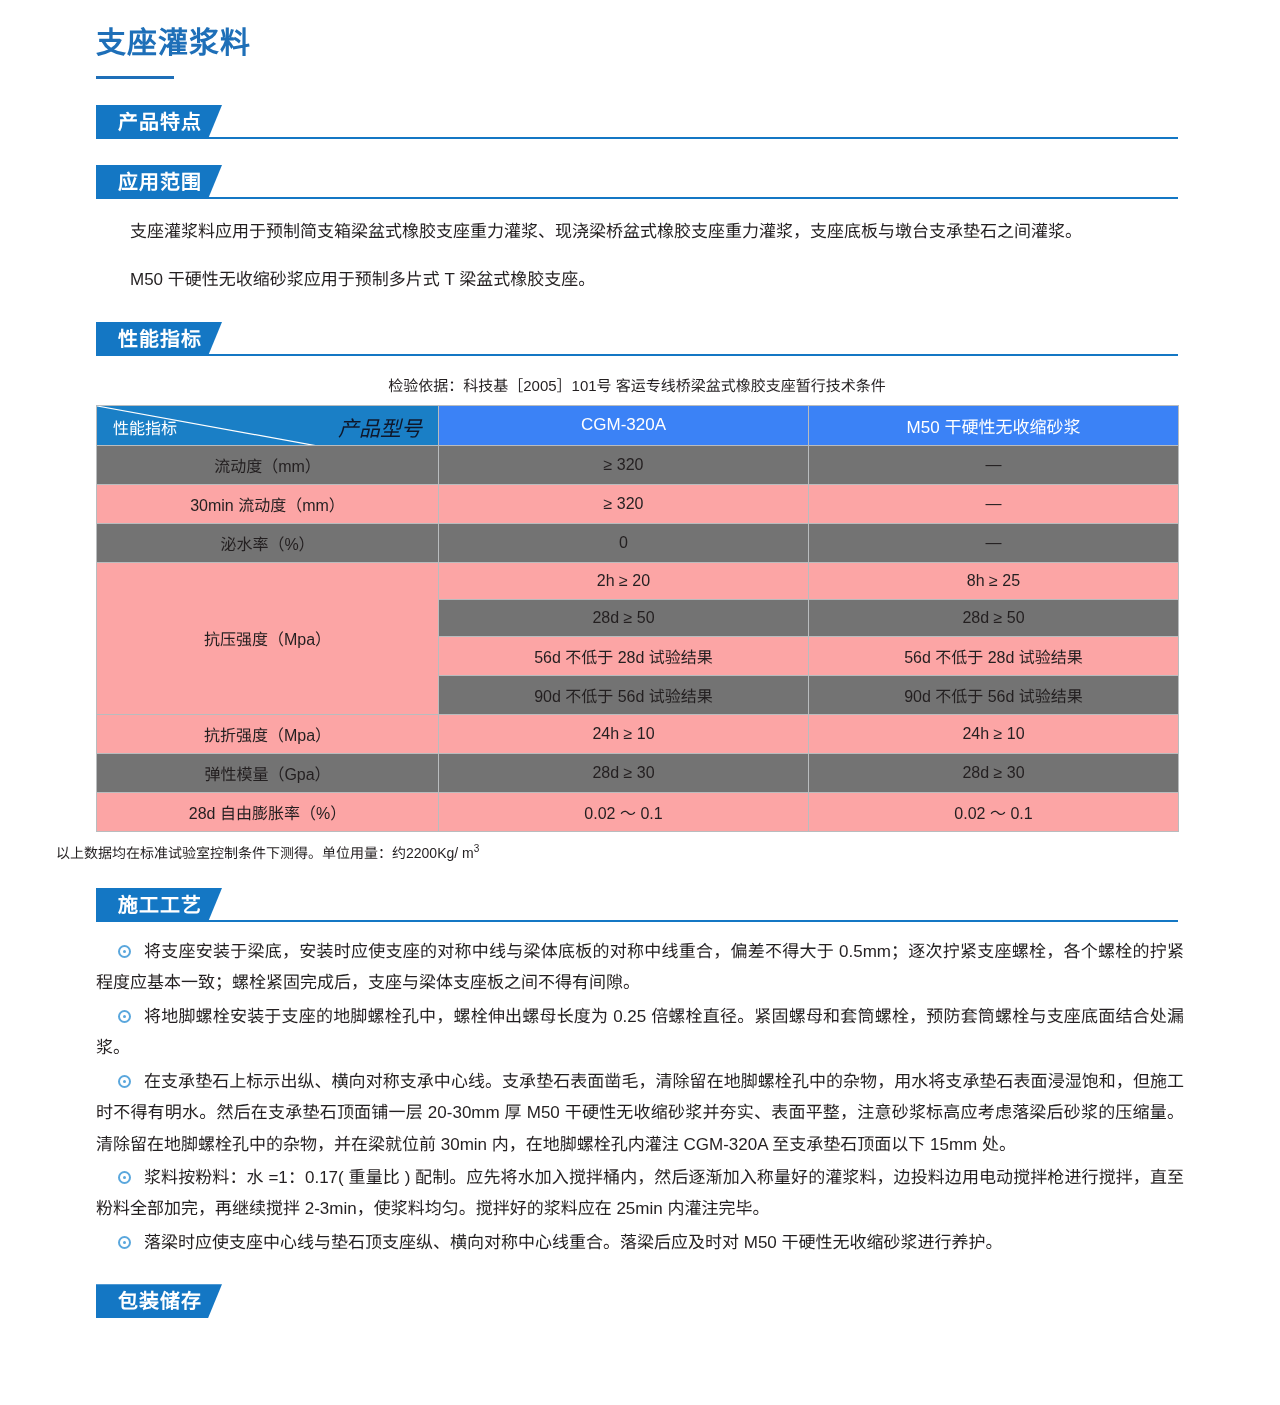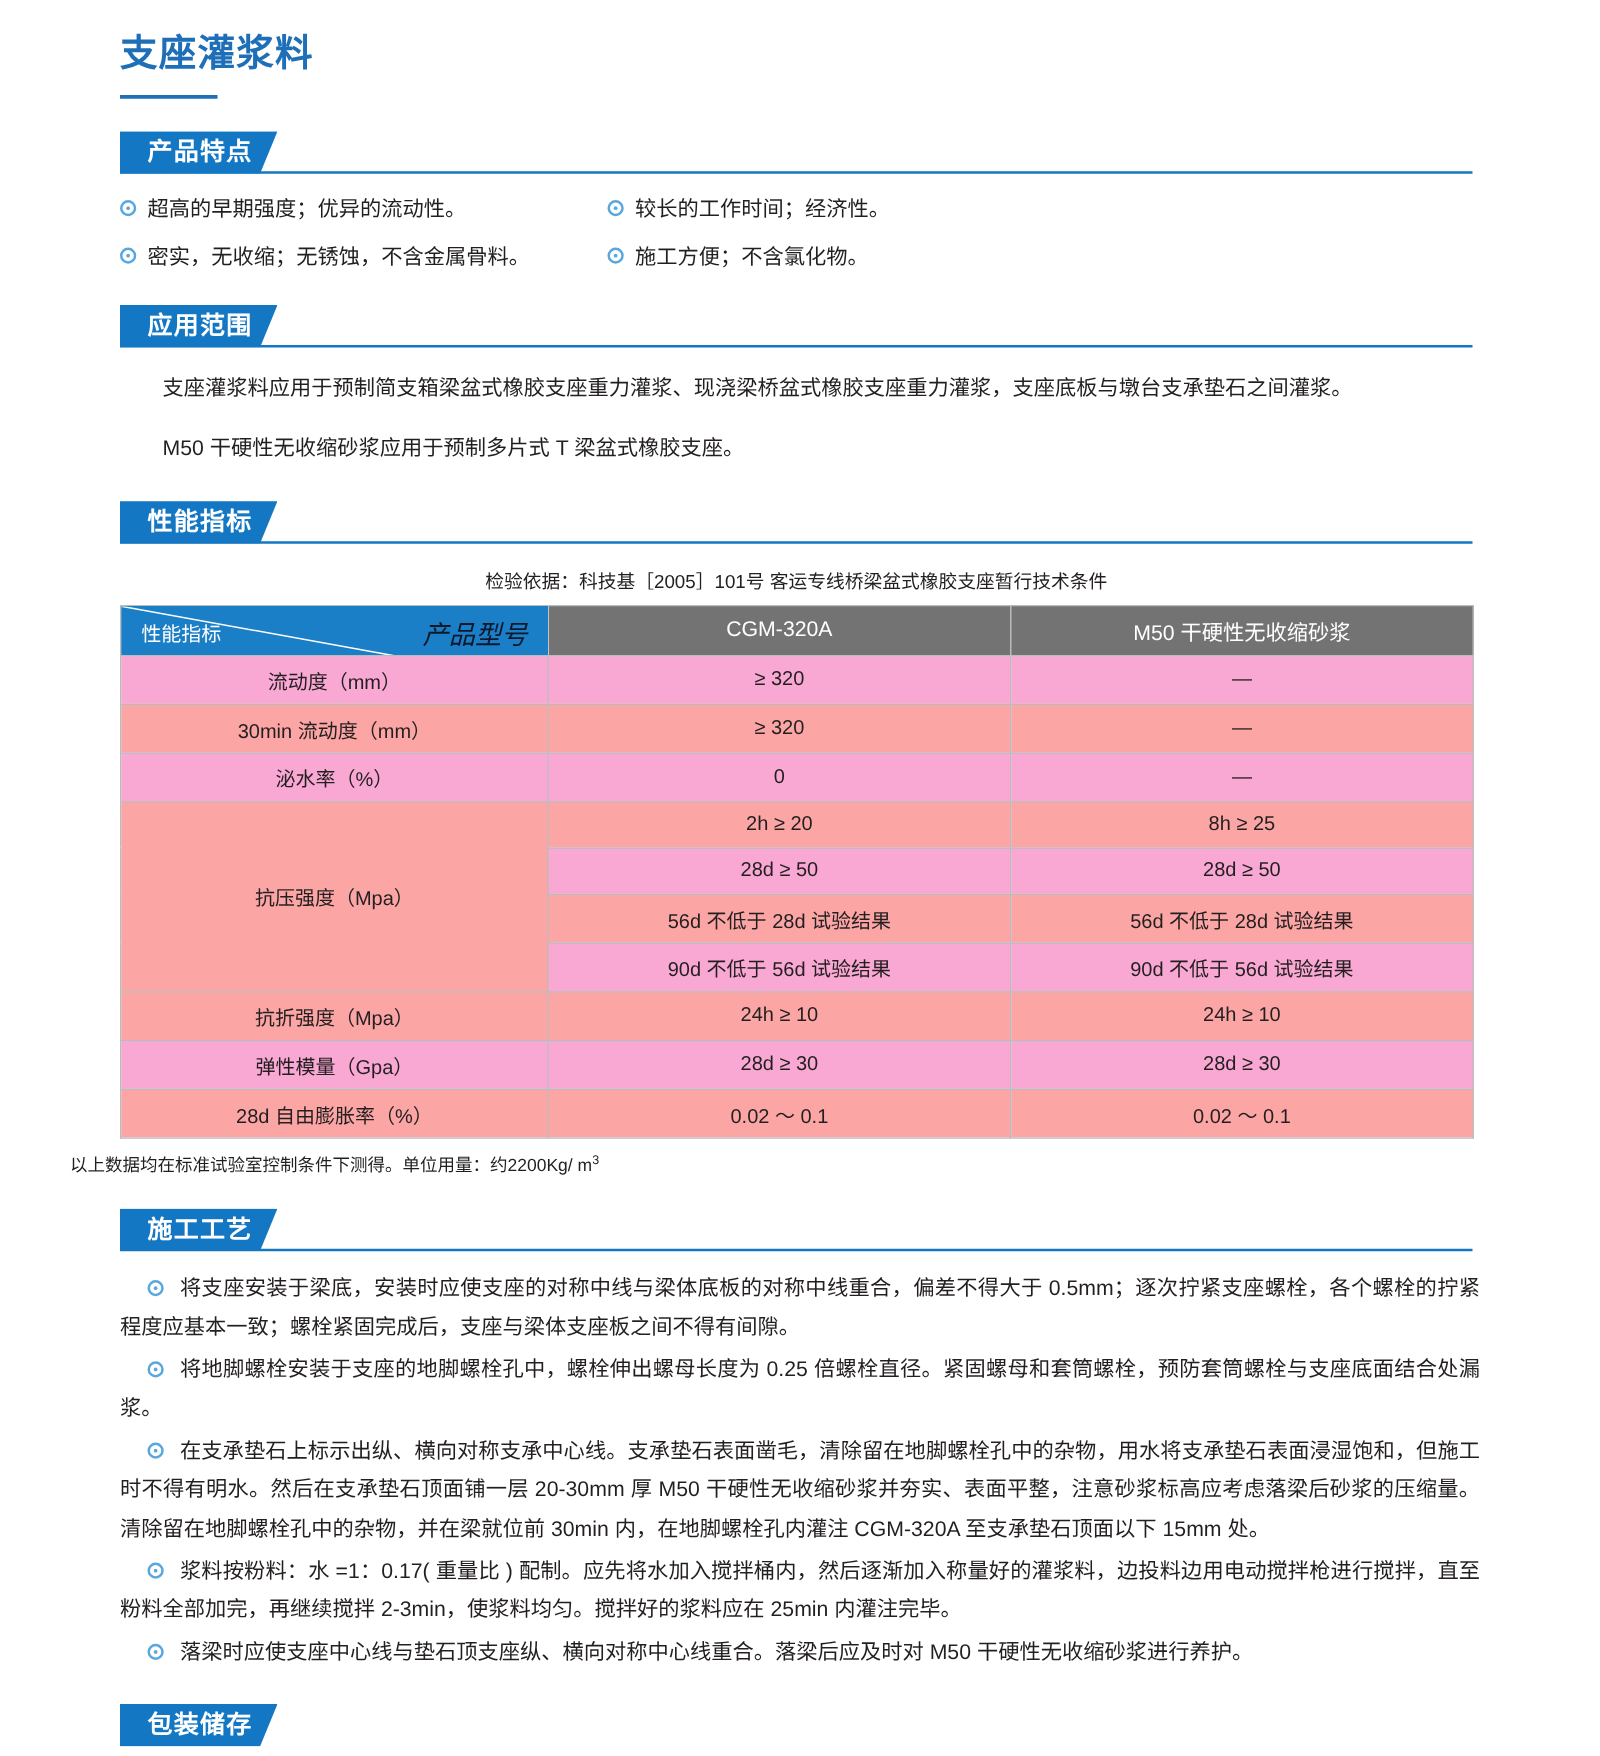--- a/index.html
+++ b/index.html
@@ -142,21 +142,21 @@
   table.perf td, table.perf th {
     border: 1px solid #b9bcbe;
     text-align: center;
     vertical-align: middle;
     padding: 7px 4px;
     color: #231f20;
     font-weight: normal;
     height: 22px;
   }
   .hdr-cell {
-    background: #737373;
+    background: #3b82f6;
     color: #ffffff !important;
     font-size: 17px;
   }
   .corner {
     position: relative;
     background: #1a7fc6;
     padding: 0 !important;
     height: 62px;
   }
   .corner .diag {
@@ -173,21 +173,21 @@
     font-size: 21px;
     font-style: italic;
   }
   .corner .t-left {
     position: absolute;
     left: 16px;
     bottom: 6px;
     color: #ffffff;
     font-size: 16px;
   }
-  .row-gray td { background: #f9a8d4; }
+  .row-gray td { background: #737373; }
   .row-white td { background: #fca5a5; }
   .label-col { width: 342px; }
   .val-col { width: 370px; }
 
   .table-foot {
     margin: 10px 0 0 56px;
     width: 1082px;
     font-size: 14px;
     color: #231f20;
   }
@@ -233,38 +233,20 @@
 
 <div class="page">
 
   <h1 class="doc-title">支座灌浆料</h1>
   <div class="title-rule"></div>
 
   <div class="section">
     <div class="sec-head">
       <div class="sec-tab">产品特点</div>
       <div class="sec-underline"></div>
-    </div>
-    <div class="bullet-grid">
-      <div class="bullet">
-        <span class="dot"></span>
-        <span>超高的早期强度；优异的流动性。</span>
-      </div>
-      <div class="bullet">
-        <span class="dot"></span>
-        <span>较长的工作时间；经济性。</span>
-      </div>
-      <div class="bullet">
-        <span class="dot"></span>
-        <span>密实，无收缩；无锈蚀，不含金属骨料。</span>
-      </div>
-      <div class="bullet">
-        <span class="dot"></span>
-        <span>施工方便；不含氯化物。</span>
-      </div>
     </div>
   </div>
 
   <div class="section">
     <div class="sec-head">
       <div class="sec-tab">应用范围</div>
       <div class="sec-underline"></div>
     </div>
     <div class="para-block">
       <p class="para">支座灌浆料应用于预制简支箱梁盆式橡胶支座重力灌浆、现浇梁桥盆式橡胶支座重力灌浆，支座底板与墩台支承垫石之间灌浆。</p>

